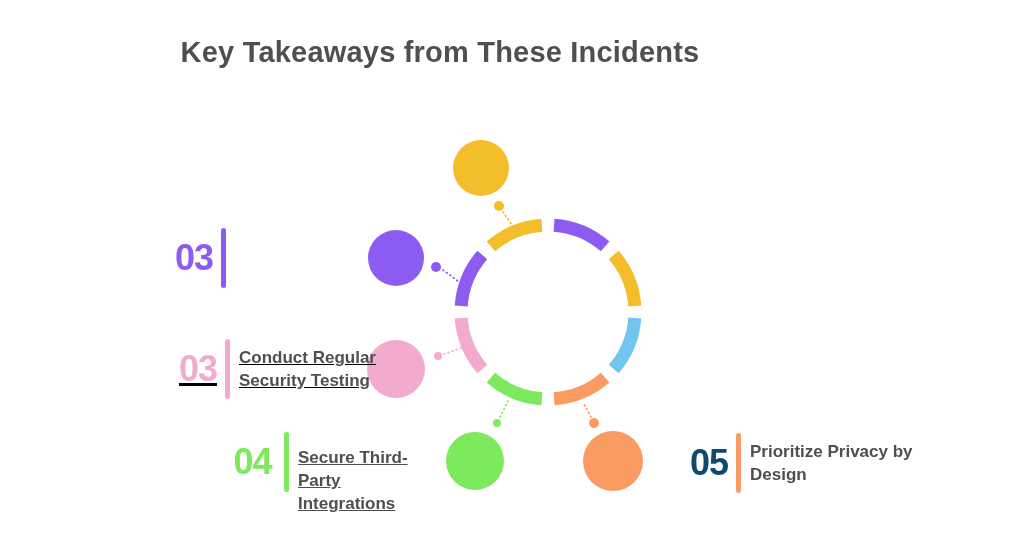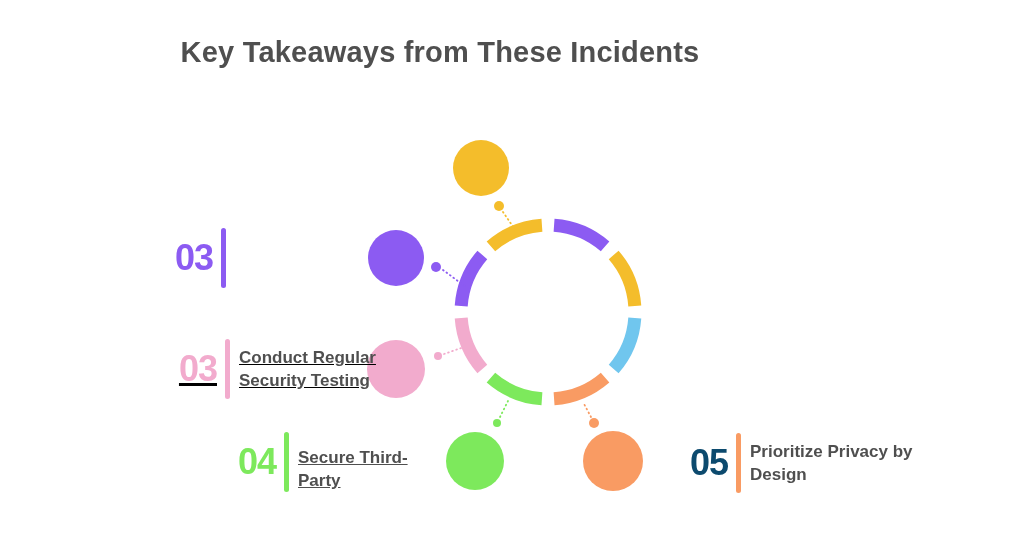--- a/index.html
+++ b/index.html
@@ -73,25 +73,26 @@
   <div class="item item-3">
     <div class="num" style="color: rgb(242, 171, 205);">03</div>
     <div class="bar" style="background: rgb(242, 171, 205);"></div>
     <div class="text">
       <div>Conduct Regular</div>
       <div>Security Testing</div>
     </div>
   </div>
 
   <div class="item item-4">
-    <div class="num" style="color: rgb(125, 233, 92);">04</div>
+    <div class="num" style="color: rgb(125, 233, 92); text-align: center;">04</div>
     <div class="bar" style="background: rgb(125, 233, 92);"></div>
     <div class="text">
       <div>Secure Third-</div>
       <div>Party</div>
+      <div>Integrations</div>
     </div>
   </div>
 
   <div class="item item-5">
     <div class="num" style="color: #0c4a6e;">05</div>
     <div class="bar" style="background: rgb(249, 155, 99);"></div>
     <div class="text">
       <div>Prioritize Privacy by</div>
       <div>Design</div>
     </div>

